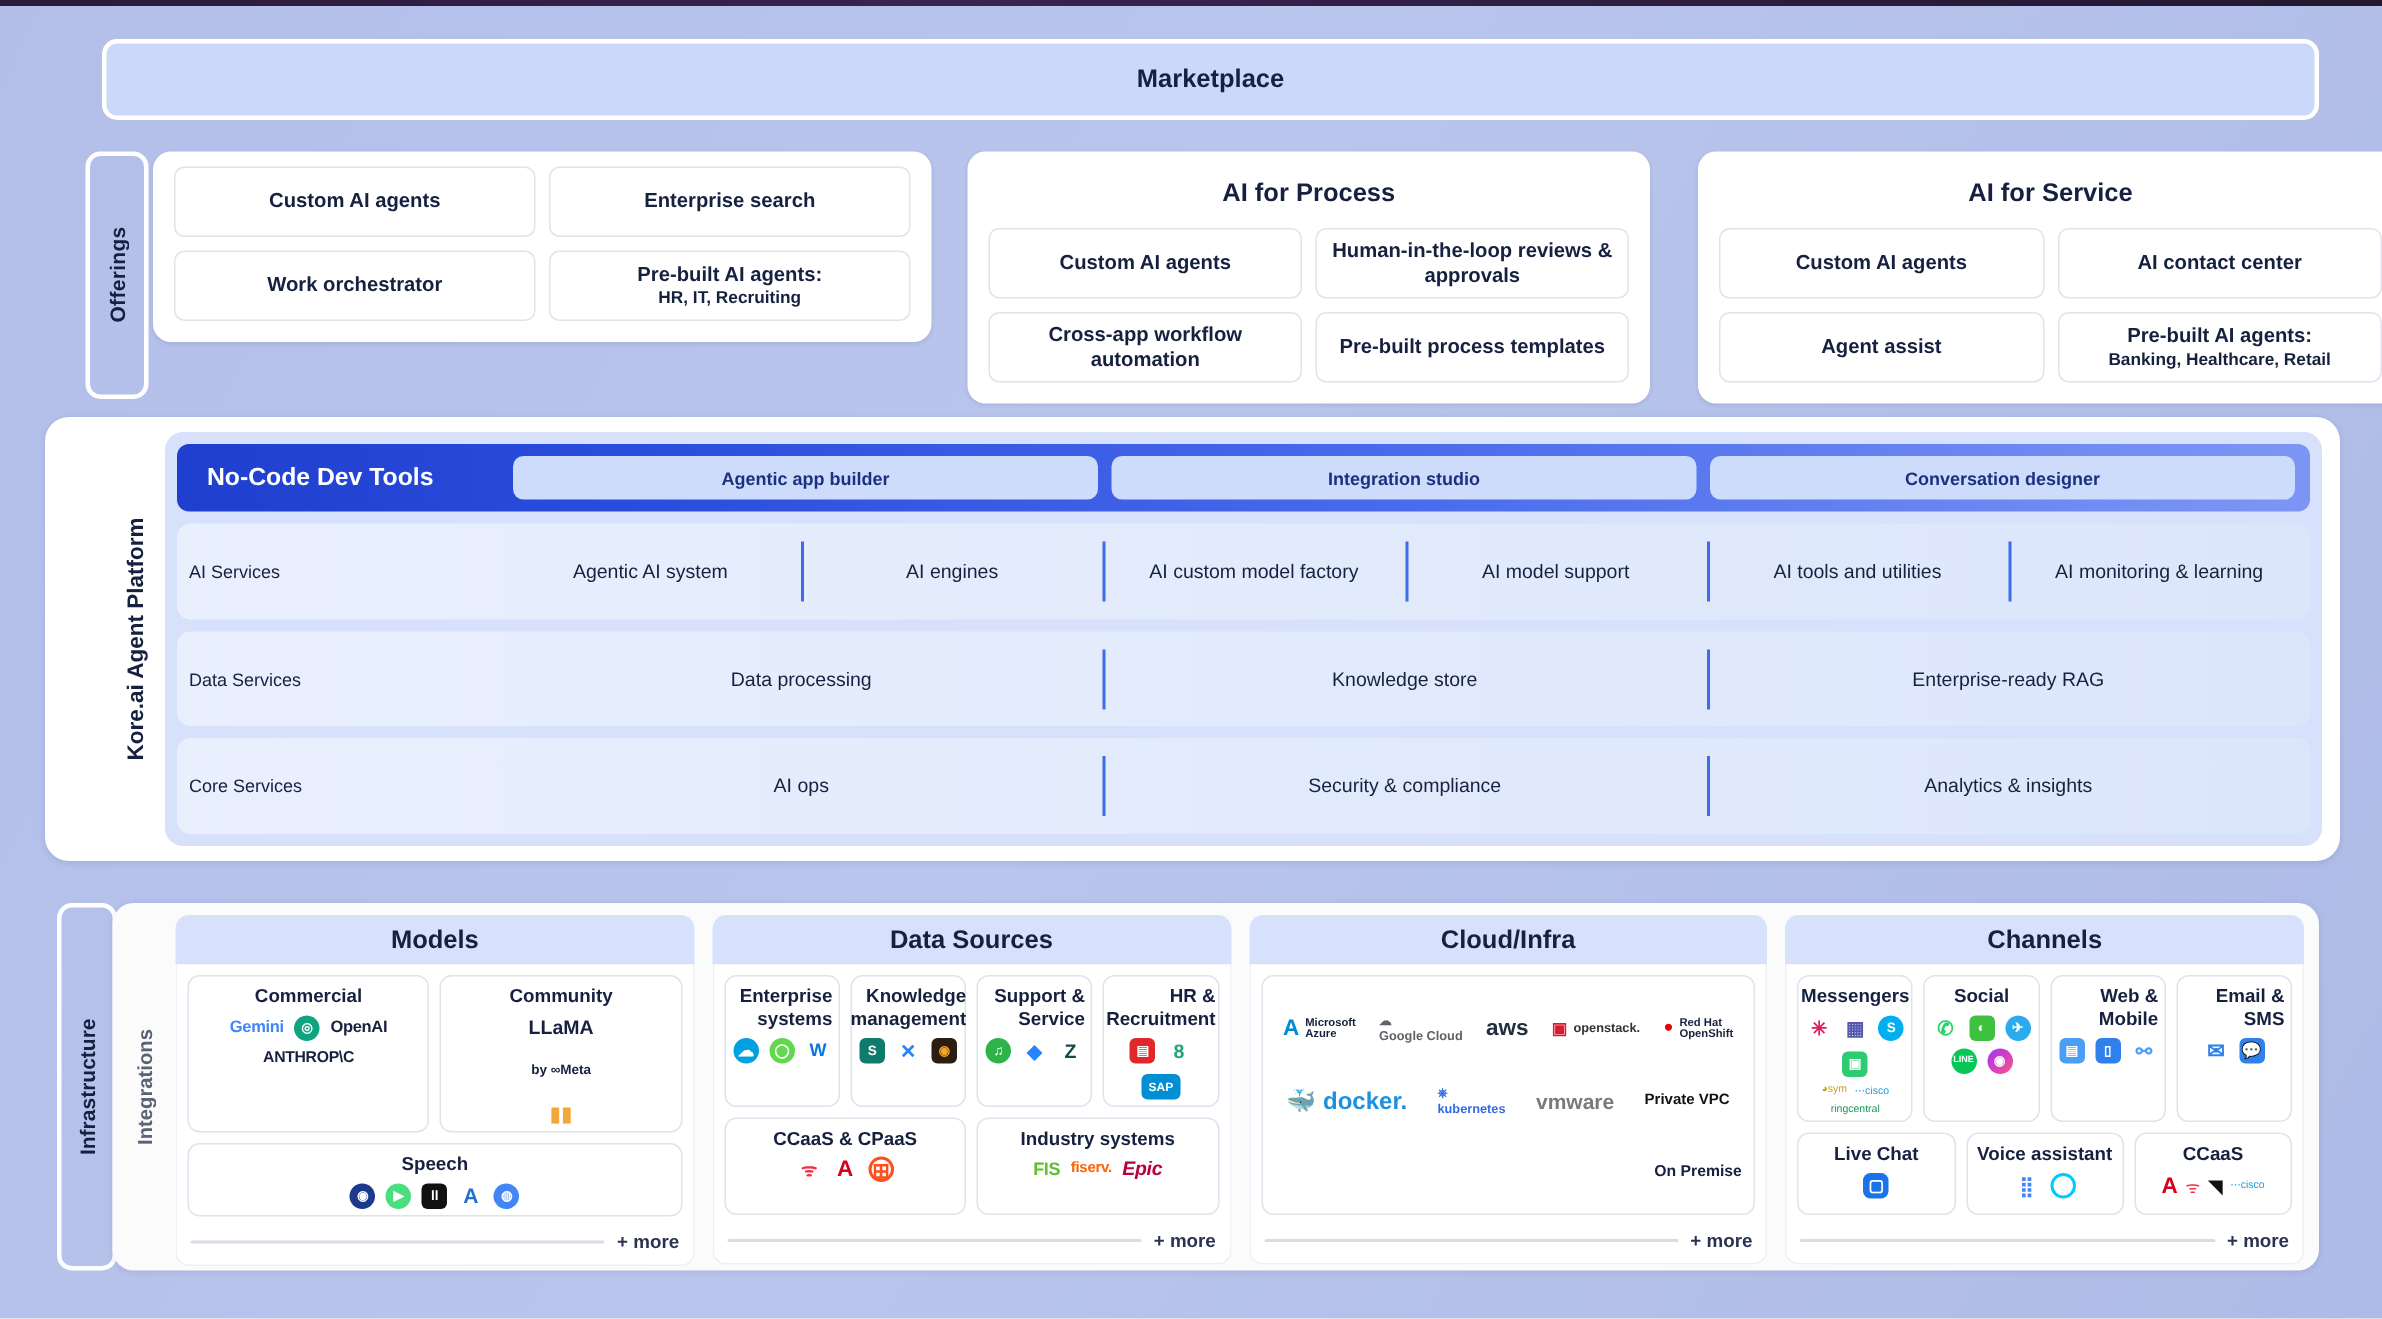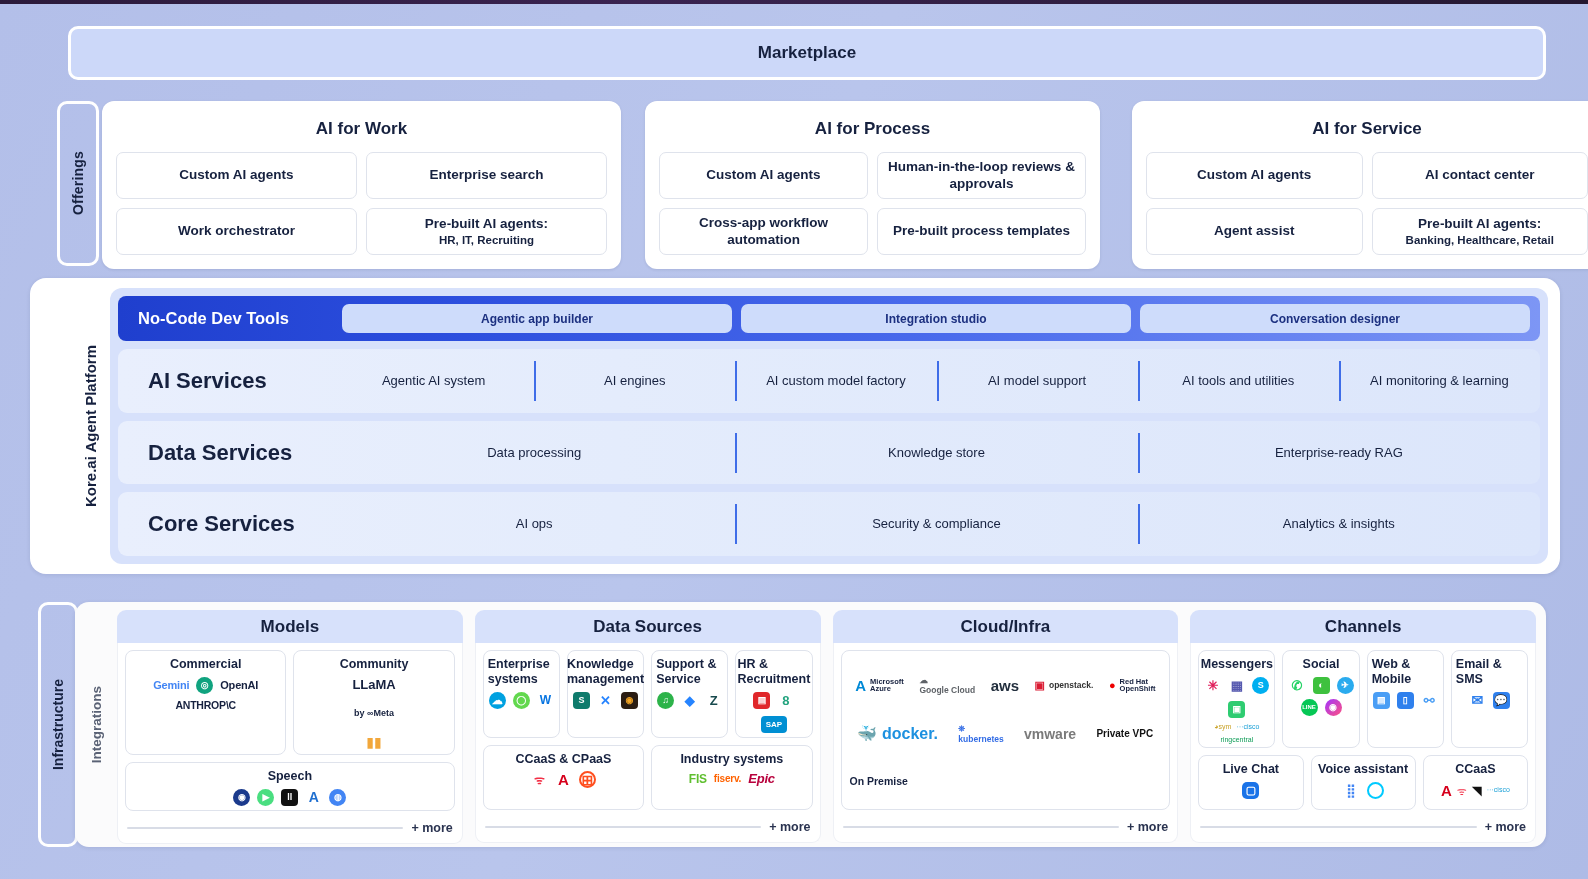--- a/index.html
+++ b/index.html
@@ -78,21 +78,21 @@
   .nocode-chip {
     flex:1; height:29px; background:#cedcfb; border-radius:7px;
     display:flex; align-items:center; justify-content:center;
     font-size:12px; font-weight:600; color:#1c3080;
   }
 
   .svc-row {
     flex:1; border-radius:9px; display:flex; align-items:center;
     background: linear-gradient(90deg,#e9effd 0%,#e4ecfc 35%,#dce6fb 100%);
   }
-  .svc-title { width:215px; padding-left:30px; font-size:22px; font-weight:700; }
+  .svc-title { width:215px; padding-left:8px; font-size:12px; font-weight:400; }
   .svc-items { flex:1; display:flex; align-items:center; height:52px; }
   .svc-item {
     flex:1; text-align:center; font-size:13px; font-weight:500;
     display:flex; align-items:center; justify-content:center; height:100%;
     position:relative; padding:0 4px; line-height:1.2;
   }
   .svc-item + .svc-item::before {
     content:""; position:absolute; left:0; top:6px; bottom:6px; width:2px; background:#3f6de8;
   }
 
@@ -123,21 +123,21 @@
     flex:1; background:#fff; border-radius:0 0 9px 9px;
     padding:7px; display:flex; flex-direction:column; gap:7px;
     border:1px solid #eef0f5; border-top:none;
   }
   .sub-row { display:flex; gap:7px; flex:1; }
   .sub-card {
     flex:1; border:1px solid #dfe3ec; border-radius:8px;
     display:flex; flex-direction:column; align-items:center;
     padding:6px 4px 4px; min-width:0;
   }
-  .sub-card .sc-title { font-size:12.5px; font-weight:700; text-align:left; line-height:1.18; }
+  .sub-card .sc-title { font-size:12.5px; font-weight:700; text-align:right; line-height:1.18; }
   .logo-row { display:flex; align-items:center; justify-content:center;
     gap:7px; flex-wrap:wrap; margin-top:5px; }
   .logo-txt { font-size:11px; font-weight:700; letter-spacing:-.2px; }
 
   .more-bar { display:flex; align-items:center; gap:8px; padding:3px 2px 1px; }
   .more-line { flex:1; height:2px; background:#d8dce6; border-radius:2px; }
   .more-txt { font-size:12.5px; font-weight:700; color:#2a3350; white-space:nowrap; }
 
   
   .g { display:inline-flex; align-items:center; justify-content:center;
@@ -157,21 +157,20 @@
 <div class="marketplace">
   <span>Marketplace</span>
 </div>
 
 <div class="offerings-wrap">
   <div class="side-label offerings-label">
     <span>Offerings</span>
   </div>
 
   <div class="offer-card" id="offer-work">
-    <h3>AI for Work</h3>
     <div class="offer-grid">
       <div class="offer-item">
         <div>Custom AI agents</div>
       </div>
       <div class="offer-item">
         <div>Enterprise search</div>
       </div>
       <div class="offer-item">
         <div>Work orchestrator</div>
       </div>
@@ -405,21 +404,21 @@
               <div class="cloud-item">
                 <span style="color:#ee0000;font-size:11px">●</span>
                   <span style="font-size:7.5px;line-height:1">Red Hat<br>OpenShift</span>
               </div>
               <div class="cloud-item" style="width:100%;justify-content:space-around;margin-top:2px">
                 <span style="color:#1d91e0;font-size:16px;font-weight:700">🐳 docker.</span>
                 <span style="font-size:8.5px;color:#326ce5">⎈<br>kubernetes</span>
                 <span style="font-size:14px;color:#7a7a7a;font-weight:700">vmware</span>
                 <span style="font-size:10px;color:#111;font-weight:700">Private VPC</span>
               </div>
-              <div class="cloud-item" style="width:100%;justify-content:flex-start;margin-top:4px">
+              <div class="cloud-item" style="width:100%;justify-content:flex-end;margin-top:4px">
                 <span style="font-size:10.5px;font-weight:700">On Premise</span>
               </div>
             </div>
           </div>
           <div class="more-bar">
             <div class="more-line"></div>
             <div class="more-txt">+ more</div>
           </div>
         </div>
       </div>

